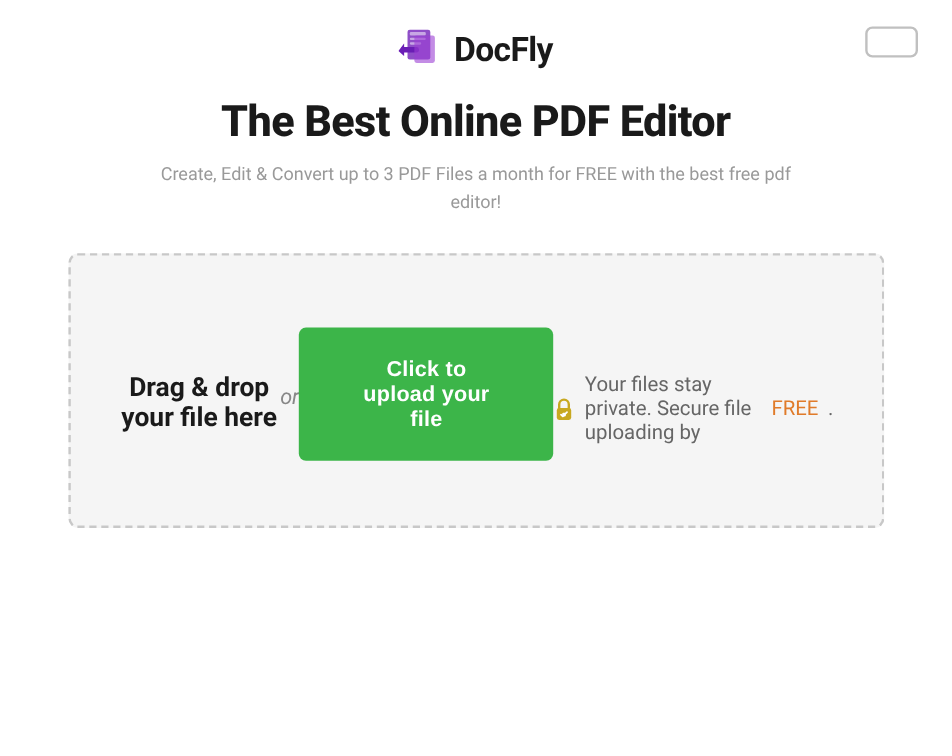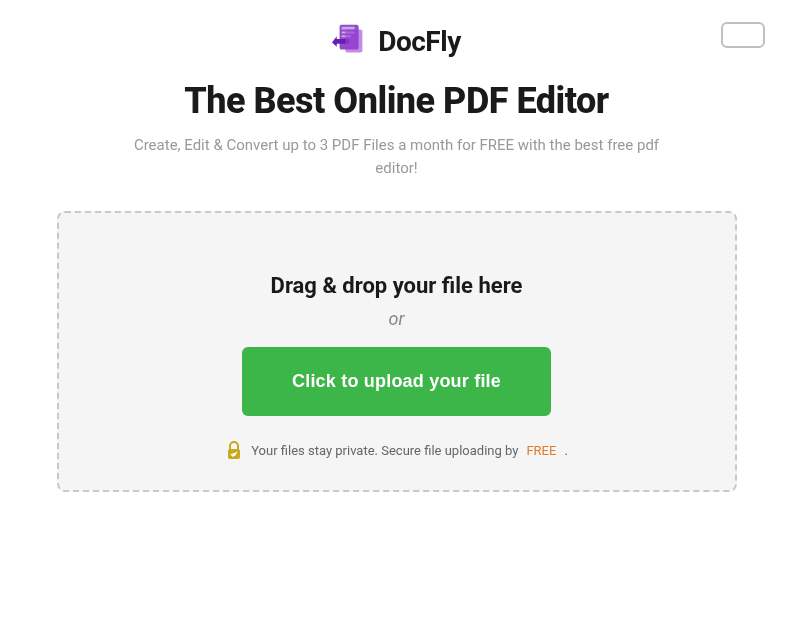--- a/index.html
+++ b/index.html
@@ -86,21 +86,21 @@
       margin-bottom: 32px;
     }
 
     
     .drop-zone {
       width: 680px;
       background: #f5f5f5;
       border: 2.5px dashed #c8c8c8;
       border-radius: 8px;
       display: flex;
-      flex-direction: column;
+      flex-direction: row;
       align-items: center;
       justify-content: center;
       padding: 60px 40px 30px;
       cursor: pointer;
     }
 
     .drag-drop-text {
       font-size: 22px;
       font-weight: 700;
       color: #1a1a1a;
@@ -125,21 +125,21 @@
       padding: 24px 50px;
       cursor: pointer;
       margin-bottom: 24px;
       letter-spacing: 0.2px;
     }
 
     .security-note {
       display: flex;
       align-items: center;
       gap: 8px;
-      font-size: 13px;
+      font-size: 17px;
       color: #666666;
     }
 
     .lock-icon-wrap {
       display: flex;
       align-items: center;
     }
 
     .security-text {
       color: #666666;

